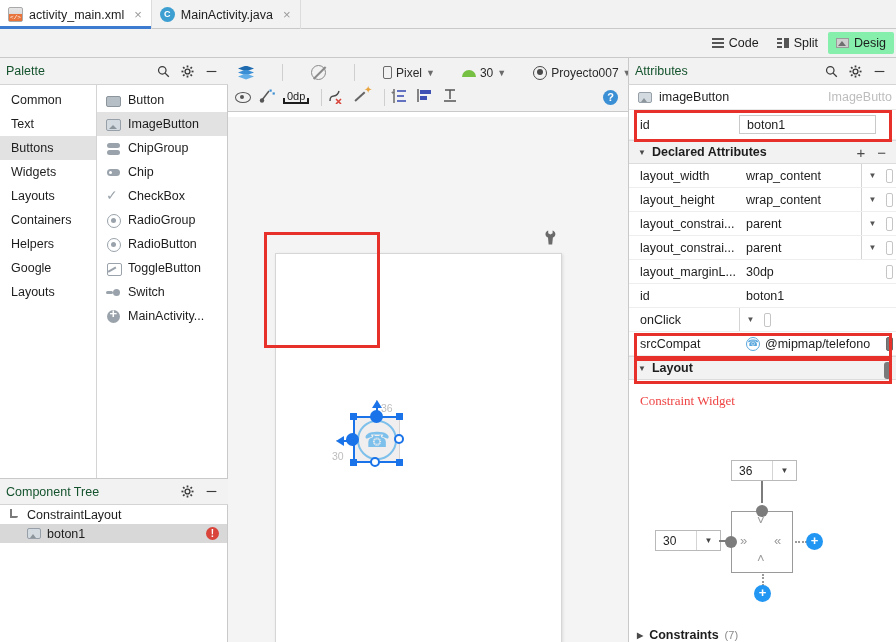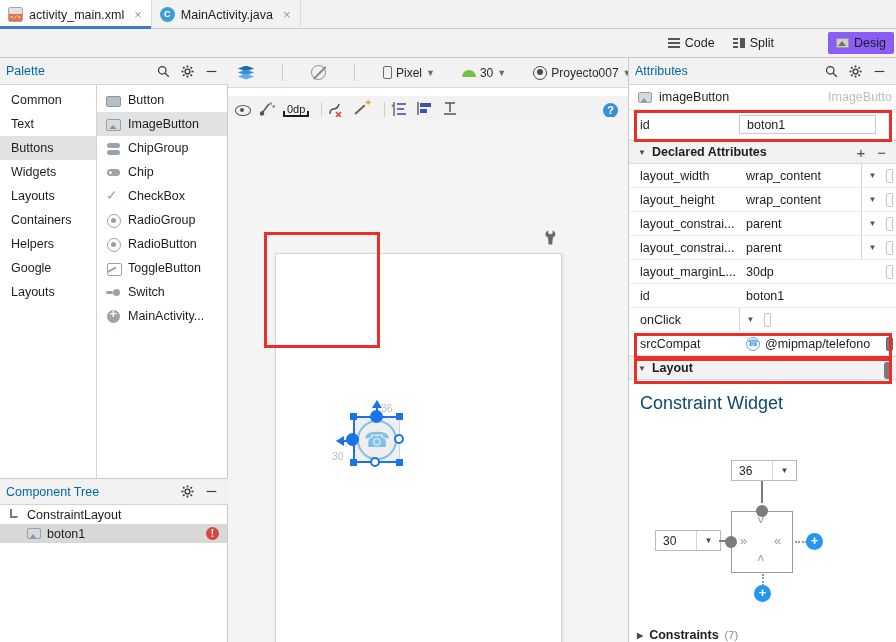--- a/index.html
+++ b/index.html
@@ -53,21 +53,21 @@
     position: absolute; top: 29px; left: 0; width: 896px; height: 29px;
     background: #f2f2f2; border-bottom: 1px solid #c9c9c9;
     display: flex; align-items: center; justify-content: flex-end;
     padding-right: 0px;
   }
   .modebtn {
     display: flex; align-items: center; gap: 5px;
     height: 22px; padding: 0 8px; margin-right: 2px;
     font-size: 12.5px; color: #1d1d1d; border-radius: 2px;
   }
-  .modebtn.sel { background: #8b5cf6; margin-left: 44px; }
+  .modebtn.sel { background: #86efac; }
   .gly-code { display:inline-block; width:12px; height:10px; position:relative; flex:none;}
   .gly-code i { position:absolute; left:0; right:0; height:1.6px; background:#555; }
   .gly-code i:nth-child(1){top:0}.gly-code i:nth-child(2){top:4px}.gly-code i:nth-child(3){top:8px}
   .gly-split { display:inline-block; width:12px; height:10px; position:relative; flex:none;}
   .gly-split i { position:absolute; left:0; width:5px; height:1.6px; background:#555;}
   .gly-split i:nth-child(1){top:0}.gly-split i:nth-child(2){top:4px}.gly-split i:nth-child(3){top:8px}
   .gly-split u { position:absolute; right:0; top:0; width:5px; height:10px; background:#555;}
   .gly-design {
     display:inline-block; width:13px; height:10px; background:#cfcfcf;
     border:1px solid #9a9a9a; position:relative; flex:none;
@@ -77,21 +77,21 @@
     border-left:4px solid transparent; border-right:4px solid transparent;
     border-bottom:5px solid #6f6f6f;
   }
 
   
   .palette-hdr {
     position: absolute; top: 58px; left: 0; width: 228px; height: 27px;
     background: #f2f2f2; border-bottom: 1px solid #d4d4d4;
     display: flex; align-items: center; padding: 0 6px;
   }
-  .panel-title { font-size: 12.5px; color: #0369a1; flex: 1; }
+  .panel-title { font-size: 12.5px; color: #14532d; flex: 1; }
   .hdr-icons { display: flex; align-items: center; gap: 11px; padding-right: 4px; }
 
   .palette-body {
     position: absolute; top: 85px; left: 0; width: 228px; height: 393px;
     background: #fff; border-right: 1px solid #c9c9c9; display: flex;
   }
   .pal-cats { width: 97px; background: #ffffff; border-right: 1px solid #d4d4d4; padding-top: 3px; }
   .pal-cat { height: 24px; line-height: 24px; padding-left: 11px; font-size: 12.5px; color: #1d1d1d; }
   .pal-cat.sel { background: #e2e2e2; }
   .pal-items { flex: 1; padding-top: 3px; }
@@ -146,21 +146,21 @@
     text-align: center; margin-left: auto; flex: none;
   }
 
   
   .dtoolbar1 {
     position: absolute; top: 58px; left: 228px; width: 400px; height: 30px;
     background: #f2f2f2; border-bottom: 1px solid #dcdcdc;
     display: flex; align-items: center; gap: 17px; padding-left: 5px;
   }
   .dtoolbar2 {
-    position: absolute; top: 96px; left: 228px; width: 400px; height: 29px;
+    position: absolute; top: 83px; left: 228px; width: 400px; height: 29px;
     background: #f2f2f2; border-bottom: 1px solid #c9c9c9;
     display: flex; align-items: center; padding-left: 6px;
   }
   .tb-sep { width:1px; height:17px; background:#cfcfcf; margin:0 6px; flex:none; }
   .tb-item {
     display: flex; align-items: center; gap: 4px; padding: 2px 5px;
     font-size: 12px; color: #2b2b2b; border-radius: 2px;
   }
   .caret { color: #6b6b6b; font-size: 9px; }
   .ic-layers { width:16px;height:14px;position:relative;flex:none; }
@@ -291,21 +291,21 @@
     padding-left: 9px; background: #f2f2f2; font-size: 12.5px; font-weight: bold;
     border-bottom: 1px solid #dcdcdc; border-top: 1px solid #dcdcdc;
   }
   .section-hdr .plus-minus { margin-left: auto; display:flex; gap:12px; padding-right:10px; font-weight:normal; color:#4a4a4a; font-size:15px; }
   .tri { font-size: 8px; color: #4a4a4a; }
   .mipmap-ic {
     width: 14px; height: 14px; border-radius: 50%; border: 1.6px solid #5aa7dd;
     color: #5aa7dd; font-size: 9px; line-height: 11px; text-align: center;
     flex: none; margin-right: 5px;
   }
-  .cw-title { padding: 13px 0 0 11px; font-size: 18px; color: #0c4a6e; }
+  .cw-title { padding: 13px 0 0 11px; font-size: 13px; color: #ef4444; font-family: Liberation Serif, serif; }
 
   
   .cwidget { position: absolute; left: 628px; top: 455px; width: 268px; height: 160px; }
   .cw-spin {
     position: absolute; display: flex; align-items: stretch;
     border: 1px solid #b9b9b9; background: #fff; height: 21px; font-size: 12px;
   }
   .cw-spin .v { width: 40px; display:flex; align-items:center; padding-left:7px; }
   .cw-spin .d { width: 24px; border-left: 1px solid #d4d4d4; display:flex; align-items:center; justify-content:center; font-size:8px; color:#444; }
   .cw-square {

